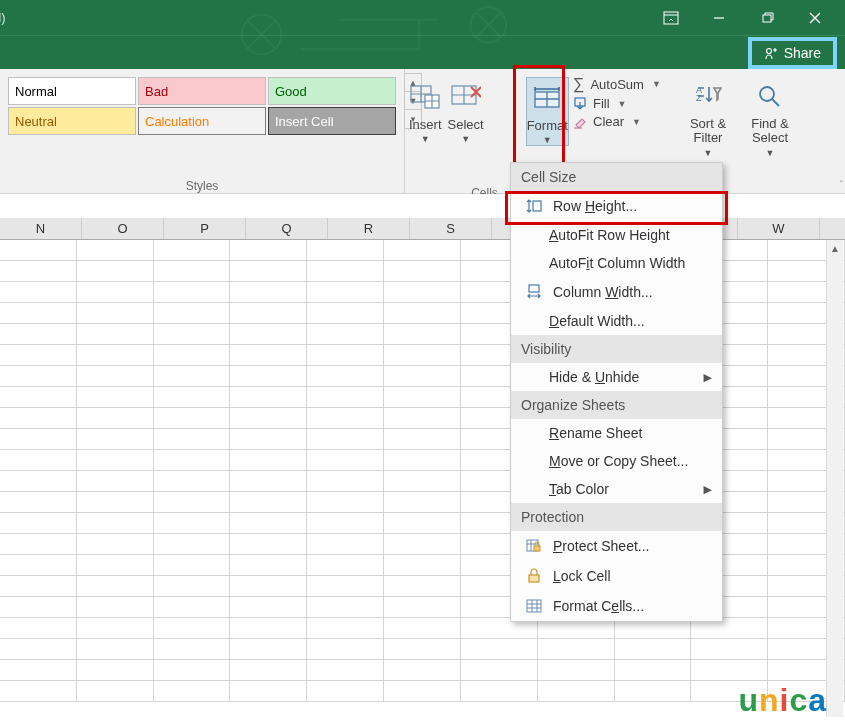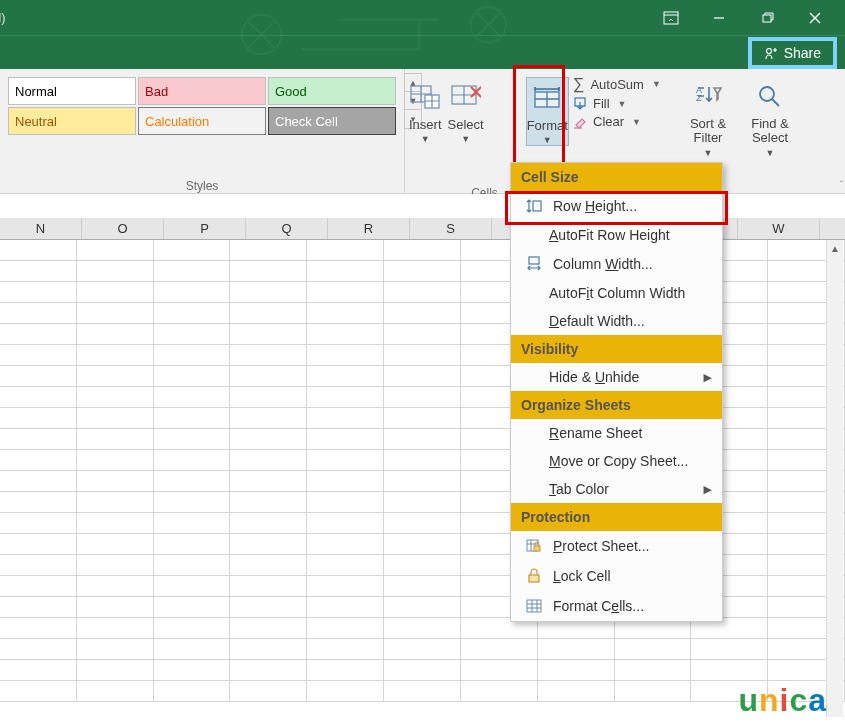--- a/index.html
+++ b/index.html
@@ -50,21 +50,21 @@
 .col-h { width: 82px; border-right: 1px solid #ccc; text-align: center; font-size: 13px; color: #333; line-height: 22px; background: #e6e6e6; cursor: pointer; }
 
 .grid-area { position: relative; }
 .grid-row { height: 21px; display: flex; border-bottom: 1px solid #d4d4d4; }
 .grid-cell { width: 82px; border-right: 1px solid #d4d4d4; cursor: cell; }
 
 .scroll-r { position: absolute; right: 2px; top: 240px; width: 17px; bottom: 10px; background: #f1f1f1; border-left: 1px solid #dcdcdc; }
 .scroll-r .arrow { height: 17px; background: #f1f1f1; display: flex; align-items: center; justify-content: center; font-size: 10px; color: #666; cursor: pointer; }
 
 .format-menu { position: absolute; left: 510px; top: 162px; width: 213px; background: #fcfcfc; border: 1px solid #cccccc; box-shadow: 3px 3px 6px rgba(0,0,0,.25); font-size: 14px; color: #333; }
-.format-menu .header { font-weight: bold; background: #eab308; color: #555; padding: 6px 10px; font-size: 14px; }
+.format-menu .header { font-weight: normal; background: #e5e5e5; color: #555; padding: 6px 10px; font-size: 14px; }
 .format-menu .item { padding: 6px 10px 6px 14px; display: flex; align-items: center; gap: 10px; cursor: pointer; position: relative; }
 .format-menu .item.indent { padding-left: 38px; }
 .format-menu .ic { width: 18px; height: 18px; display: flex; align-items: center; justify-content: center; }
 .format-menu .sub-arrow { position: absolute; right: 10px; font-size: 11px; color: #555; }
 .under { text-decoration: underline; }
 
 .watermark { position: absolute; right: 18px; bottom: 8px; font-family: Arial, sans-serif; font-size: 32px; font-weight: bold; letter-spacing: 1px; }
 .watermark .u { color: #2b9d49; }
 .watermark .n { color: #f3a81d; }
 .watermark .i-dot { color: #e54c3c; }
@@ -126,21 +126,21 @@
 <div class="ribbon">
 
   <div class="ribbon-group" style="width:405px">
     <div class="group-body">
       <div class="styles-grid">
         <div class="style-cell style-normal">Normal</div>
         <div class="style-cell style-bad">Bad</div>
         <div class="style-cell style-good">Good</div>
         <div class="style-cell style-neutral">Neutral</div>
         <div class="style-cell style-calc">Calculation</div>
-        <div class="style-cell style-check">Check Cell</div>
+        <div class="style-cell style-check">Insert Cell</div>
       </div>
       <div class="gallery-arrows">
         <div>▲</div>
         <div>▼</div>
         <div>▾</div>
       </div>
     </div>
     <div class="group-label">Styles</div>
   </div>
 
@@ -562,32 +562,32 @@
         </svg>
     </span>
     <span>Row <span class="under">H</span>eight...</span>
   </div>
   <div class="red-box" style="left:-6px;top:28px;width:223px;height:34px"></div>
 
   <div class="item indent">
     <span><span class="under">A</span>utoFit Row Height</span>
   </div>
 
+  <div class="item indent">
+    <span>AutoF<span class="under">i</span>t Column Width</span>
+  </div>
+
   <div class="item">
     <span class="ic">
       <svg width="16" height="16" viewBox="0 0 16 16" fill="none" stroke="#4a7aa6" stroke-width="1.2">
           <path d="M2 12 h12 M4 10 l-2 2 2 2 M12 10 l2 2 -2 2"></path>
           <rect x="3" y="1" width="10" height="7"></rect>
         </svg>
     </span>
     <span>Column <span class="under">W</span>idth...</span>
-  </div>
-
-  <div class="item indent">
-    <span>AutoF<span class="under">i</span>t Column Width</span>
   </div>
 
   <div class="item indent">
     <span><span class="under">D</span>efault Width...</span>
   </div>
 
   <div class="header">Visibility</div>
   <div class="item indent">
     <span>Hide &amp; <span class="under">U</span>nhide</span>
     <span class="sub-arrow">▶</span>

